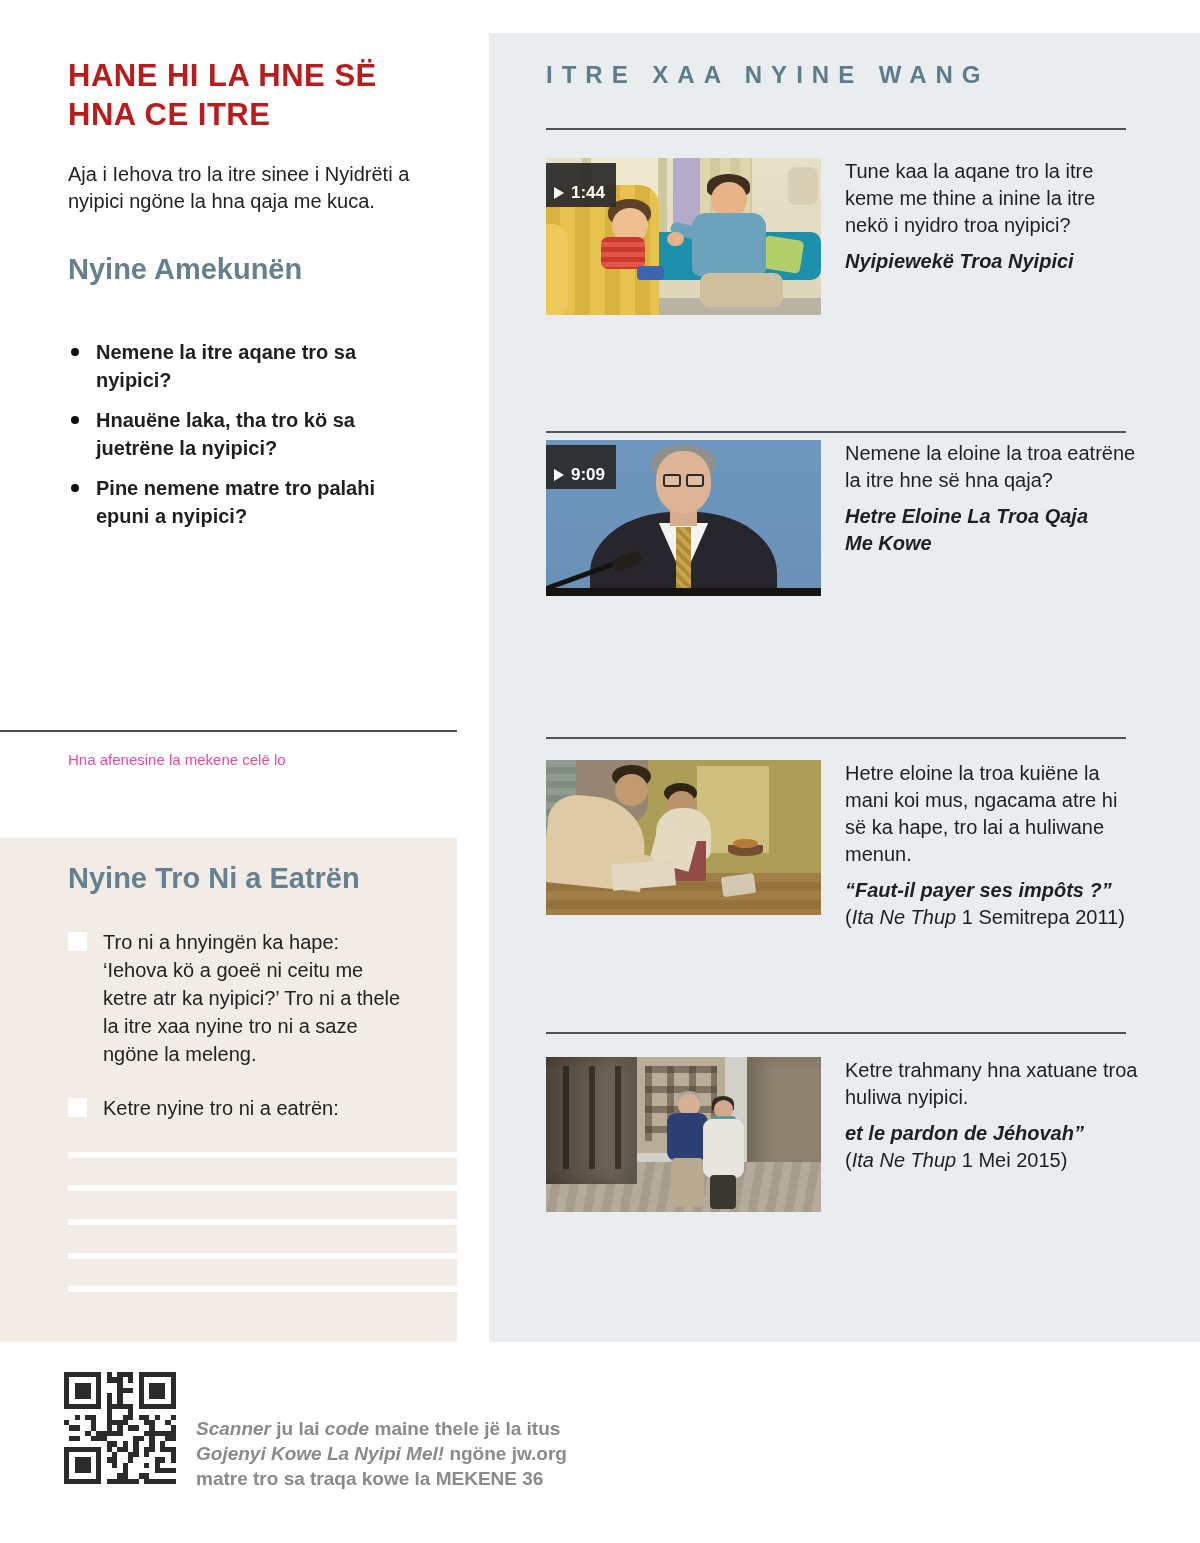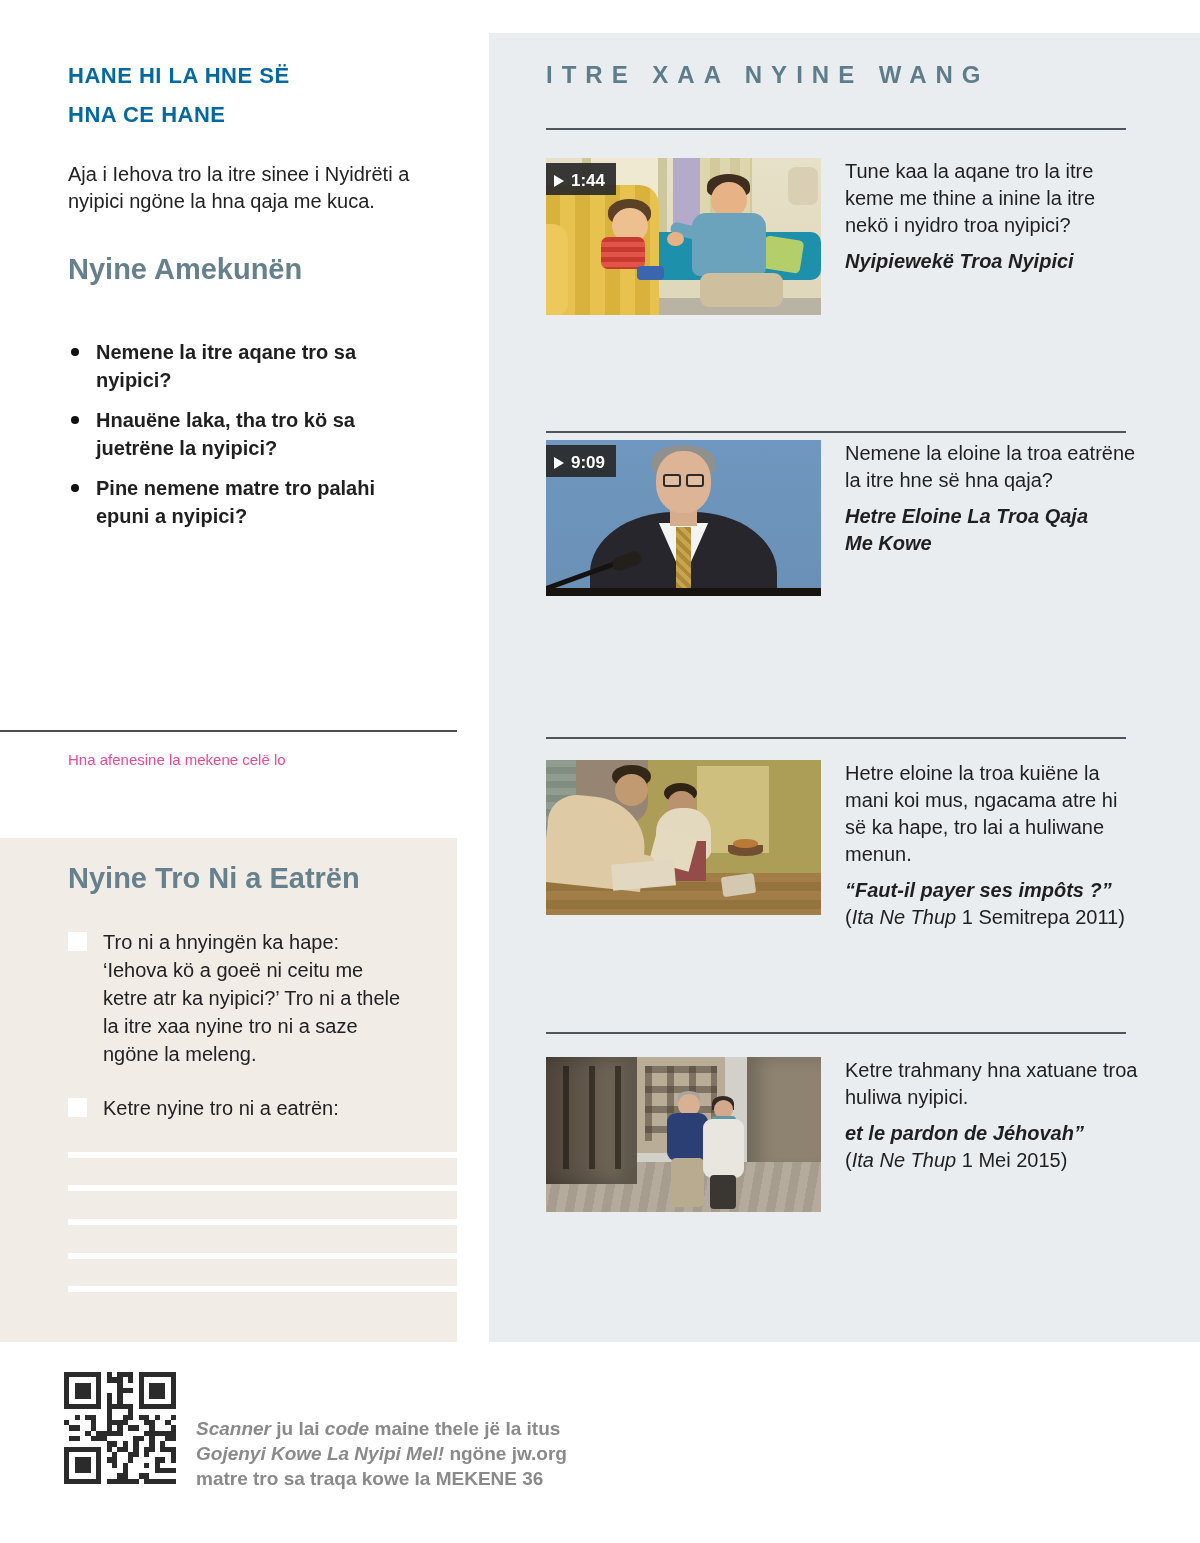--- a/index.html
+++ b/index.html
@@ -8,22 +8,22 @@
     width:1200px; height:1543px;
     font-family:"Liberation Sans","DejaVu Sans",sans-serif;
     color:#1f1f1f;
     position:relative; overflow:hidden;
   }
   .page { position:relative; width:1200px; height:1543px; background:#fff; }
 
   
   .lesson-title {
     position:absolute; left:68px; top:56px;
-    font-size:22px; line-height:39px; font-weight:bold;
-    color:#0369a1; letter-spacing:.5px;
+    font-size:31px; line-height:39px; font-weight:bold;
+    color:#b91c1c; letter-spacing:.5px;
   }
   .intro-text {
     position:absolute; left:68px; top:161px; width:396px;
     font-size:20px; line-height:27px; color:#222;
   }
   .review-heading, .goals-heading {
     font-size:29px; font-weight:bold; color:#66808d;
   }
   .review-heading { position:absolute; left:68px; top:253px; }
   .bullet-list {
@@ -74,21 +74,21 @@
   }
   .media-text { width:296px; margin-left:24px; }
   .media-desc { font-size:20px; line-height:27px; color:#1f1f1f; }
   .media-title { margin-top:9px; font-size:20px; line-height:27px; font-weight:bold; font-style:italic; }
   .media-title div { white-space:nowrap; }
   .media-source { font-size:20px; line-height:27px; white-space:nowrap; }
   .duration-badge {
     position:absolute; left:0; top:5px; z-index:5;
     display:inline-flex; align-items:center;
     background:rgba(42,42,42,.93); color:#fff;
-    font-size:17px; font-weight:bold; padding:8px 11px 4px 8px;
+    font-size:17px; font-weight:bold; padding:20px 11px 4px 8px;
   }
   .play-tri {
     width:0; height:0; margin-right:7px;
     border-left:10px solid #fff;
     border-top:6px solid transparent;
     border-bottom:6px solid transparent;
   }
   .ph { position:absolute; }
 
   
@@ -194,21 +194,21 @@
   }
   .qr-caption .ln { white-space:nowrap; }
 </style>
 </head>
 <body>
 
 <div class="page">
 
   <h1 class="lesson-title">
     <div>HANE HI LA HNE SË</div>
-    <div>HNA CE HANE</div>
+    <div>HNA CE ITRE</div>
   </h1>
 
   <p class="intro-text">Aja i Iehova tro la itre sinee i Nyidrëti a nyipici ngöne la hna qaja me kuca.</p>
 
   <h2 class="review-heading">Nyine Amekunën</h2>
 
   <ul class="bullet-list">
     <li><span class="dot"></span><span>Nemene la itre aqane tro sa nyipici?</span></li>
     <li><span class="dot"></span><span>Hnauëne laka, tha tro kö sa juetrëne la nyipici?</span></li>
     <li><span class="dot"></span><span>Pine nemene matre tro palahi epuni a nyipici?</span></li>

